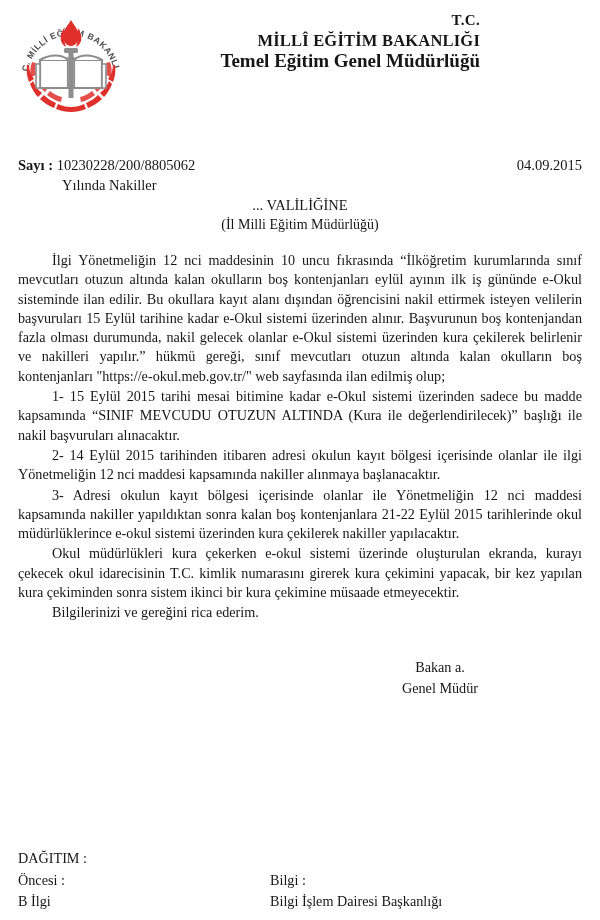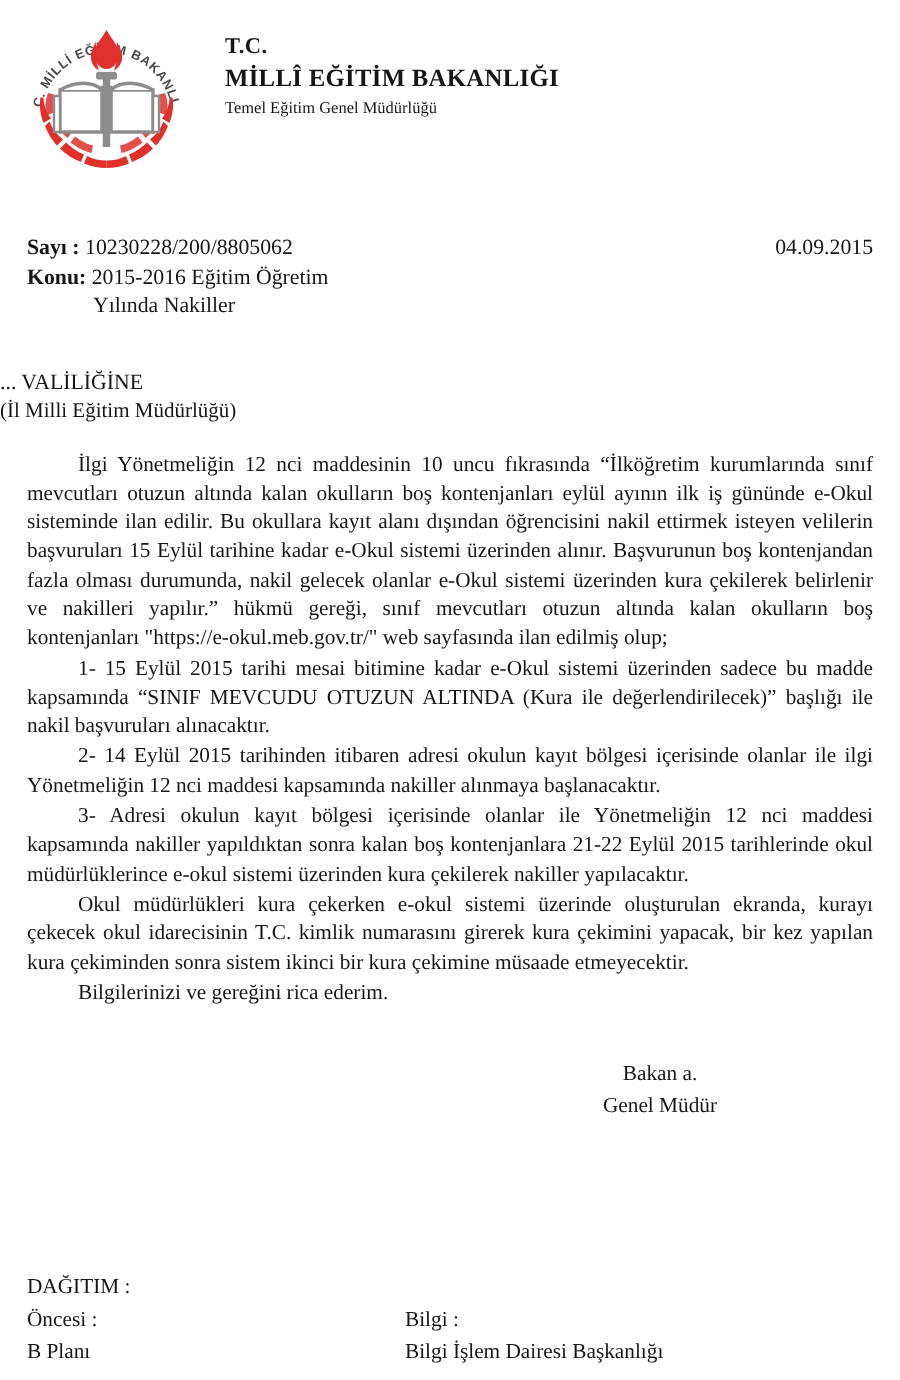--- a/index.html
+++ b/index.html
@@ -35,39 +35,39 @@
     left: 12px;
     top: 8px;
     width: 118px;
     height: 112px;
   }
   .logo svg { display: block; width: 118px; height: 112px; }
 
   .ministry-titles {
     position: absolute;
     left: 150px;
-    top: 22px;
+    top: 11px;
     width: 330px;
-    text-align: left;
+    text-align: right;
   }
   .tc-line {
     font-weight: bold;
     font-size: 15px;
     line-height: 19px;
     letter-spacing: 0.3px;
   }
   .ministry-line {
     font-weight: bold;
     font-size: 16.5px;
     line-height: 21px;
     letter-spacing: 0.2px;
   }
   .dept-line {
-    font-weight: normal;
-    font-size: 11px;
+    font-weight: bold;
+    font-size: 19px;
     line-height: 20px;
   }
 
   
   .meta {
     position: relative;
     margin: 28px 18px 0 18px;
     font-size: 14.5px;
     line-height: 19.5px;
   }
@@ -79,21 +79,21 @@
     right: 0;
     top: 0;
     font-weight: normal;
   }
   .konu-cont {
     margin-left: 44px;
   }
 
   
   .addressee {
-    margin-top: 30px;
+    text-align: center;
     font-size: 14.5px;
     line-height: 20px;
   }
   .addressee .line2 { font-size: 14px; }
 
   
   .ref-line {
     margin: 26px 18px 0 18px;
     font-size: 14.5px;
     line-height: 20px;
@@ -206,24 +206,20 @@
       <div class="dept-line">Temel Eğitim Genel Müdürlüğü</div>
     </div>
   </div>
 
   <div class="meta">
     <div class="meta-row">
       <span class="meta-label">Sayı  :</span>
       <span class="meta-value">10230228/200/8805062</span>
       <span class="meta-date">04.09.2015</span>
     </div>
-    <div class="meta-row">
-      <span class="meta-label">Konu:</span>
-      <span class="meta-value">2015-2016 Eğitim Öğretim</span>
-    </div>
     <div class="konu-cont">Yılında Nakiller</div>
   </div>
 
   <div class="addressee">
     <div class="line1">... VALİLİĞİNE</div>
     <div class="line2">(İl Milli Eğitim Müdürlüğü)</div>
   </div>
 
 
   <div class="body-text">
@@ -238,21 +234,21 @@
   <div class="signature">
     <div>Bakan a.</div>
     <div>Genel Müdür</div>
   </div>
 
   <div class="dist">
     <div class="dist-title">DAĞITIM :</div>
     <div class="dist-cols">
       <div class="dist-col">
         <div>Öncesi :</div>
-        <div>B Planı</div>
+        <div>B İlgi</div>
       </div>
       <div class="dist-col wide">
         <div>Bilgi :</div>
         <div>Bilgi İşlem Dairesi Başkanlığı</div>
       </div>
     </div>
   </div>
 
 </div>
 

